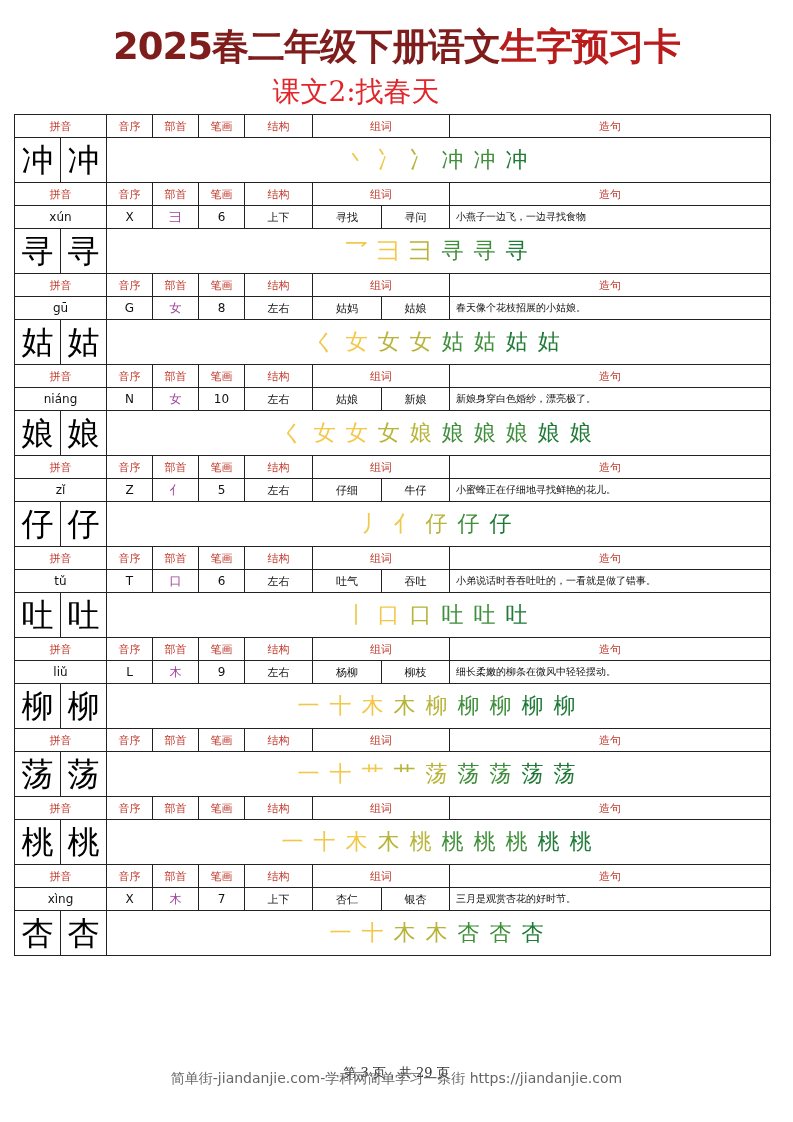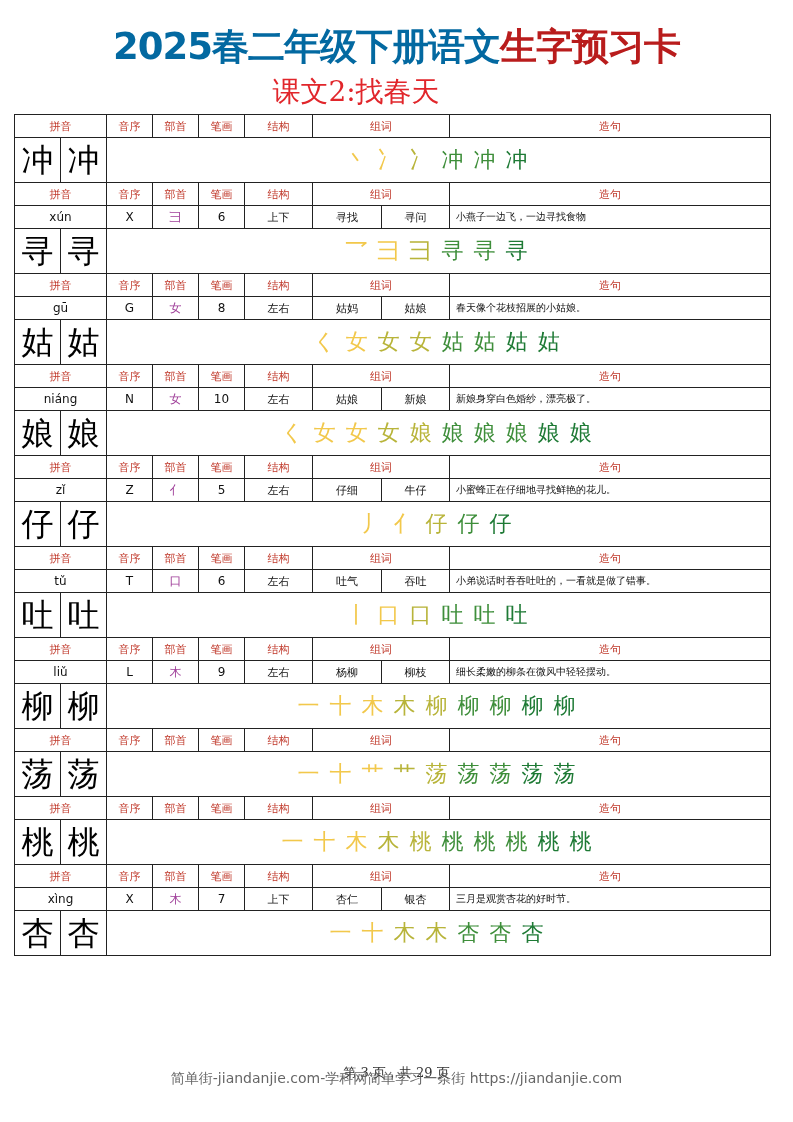--- a/index.html
+++ b/index.html
@@ -1,18 +1,18 @@
 <!DOCTYPE html>
 <html><head>
 <meta charset="utf-8">
 <style>
   html, body { margin: 0; padding: 0; background: #ffffff; }
   body { width: 793px; height: 1122px; position: relative; overflow: hidden; font-family: "DejaVu Sans", sans-serif; }
   .title { position: absolute; top: 22px; left: 0; width: 793px; text-align: center; font-size: 37px; font-weight: bold; letter-spacing: -1px; line-height: 50px; font-family: "DejaVu Sans", sans-serif; }
-  .title .black { color: #0369a1; }
+  .title .black { color: #7f1d1d; }
   .title .red { color: #b91c1c; }
   .subtitle { position: absolute; top: 73px; left: 0; width: 702px; text-align: center; color: #e1262b; font-size: 28px; line-height: 38px; font-family: "DejaVu Serif", serif; padding-left: 10px; box-sizing: border-box; }
   table.grid { position: absolute; top: 114px; left: 14px; width: 756px; border-collapse: collapse; table-layout: fixed; }
   table.grid td { border: 1px solid #222; padding: 0; text-align: center; vertical-align: middle; overflow: hidden; white-space: nowrap; }
   tr.hdr td { height: 22px; color: #c0392b; font-size: 11px; font-family: "DejaVu Serif", serif; }
   tr.info td { height: 22px; font-size: 12px; color: #111; font-family: "DejaVu Sans", sans-serif; }
   tr.info td.py { font-size: 12px; }
   tr.info td.rad { color: #a0409a; font-family: "DejaVu Serif", serif; }
   tr.info td.struct, tr.info td.word { font-family: "DejaVu Serif", serif; font-size: 11px; }
   tr.info td.sent { text-align: left; padding-left: 6px; font-family: "DejaVu Serif", serif; font-size: 10px; }

